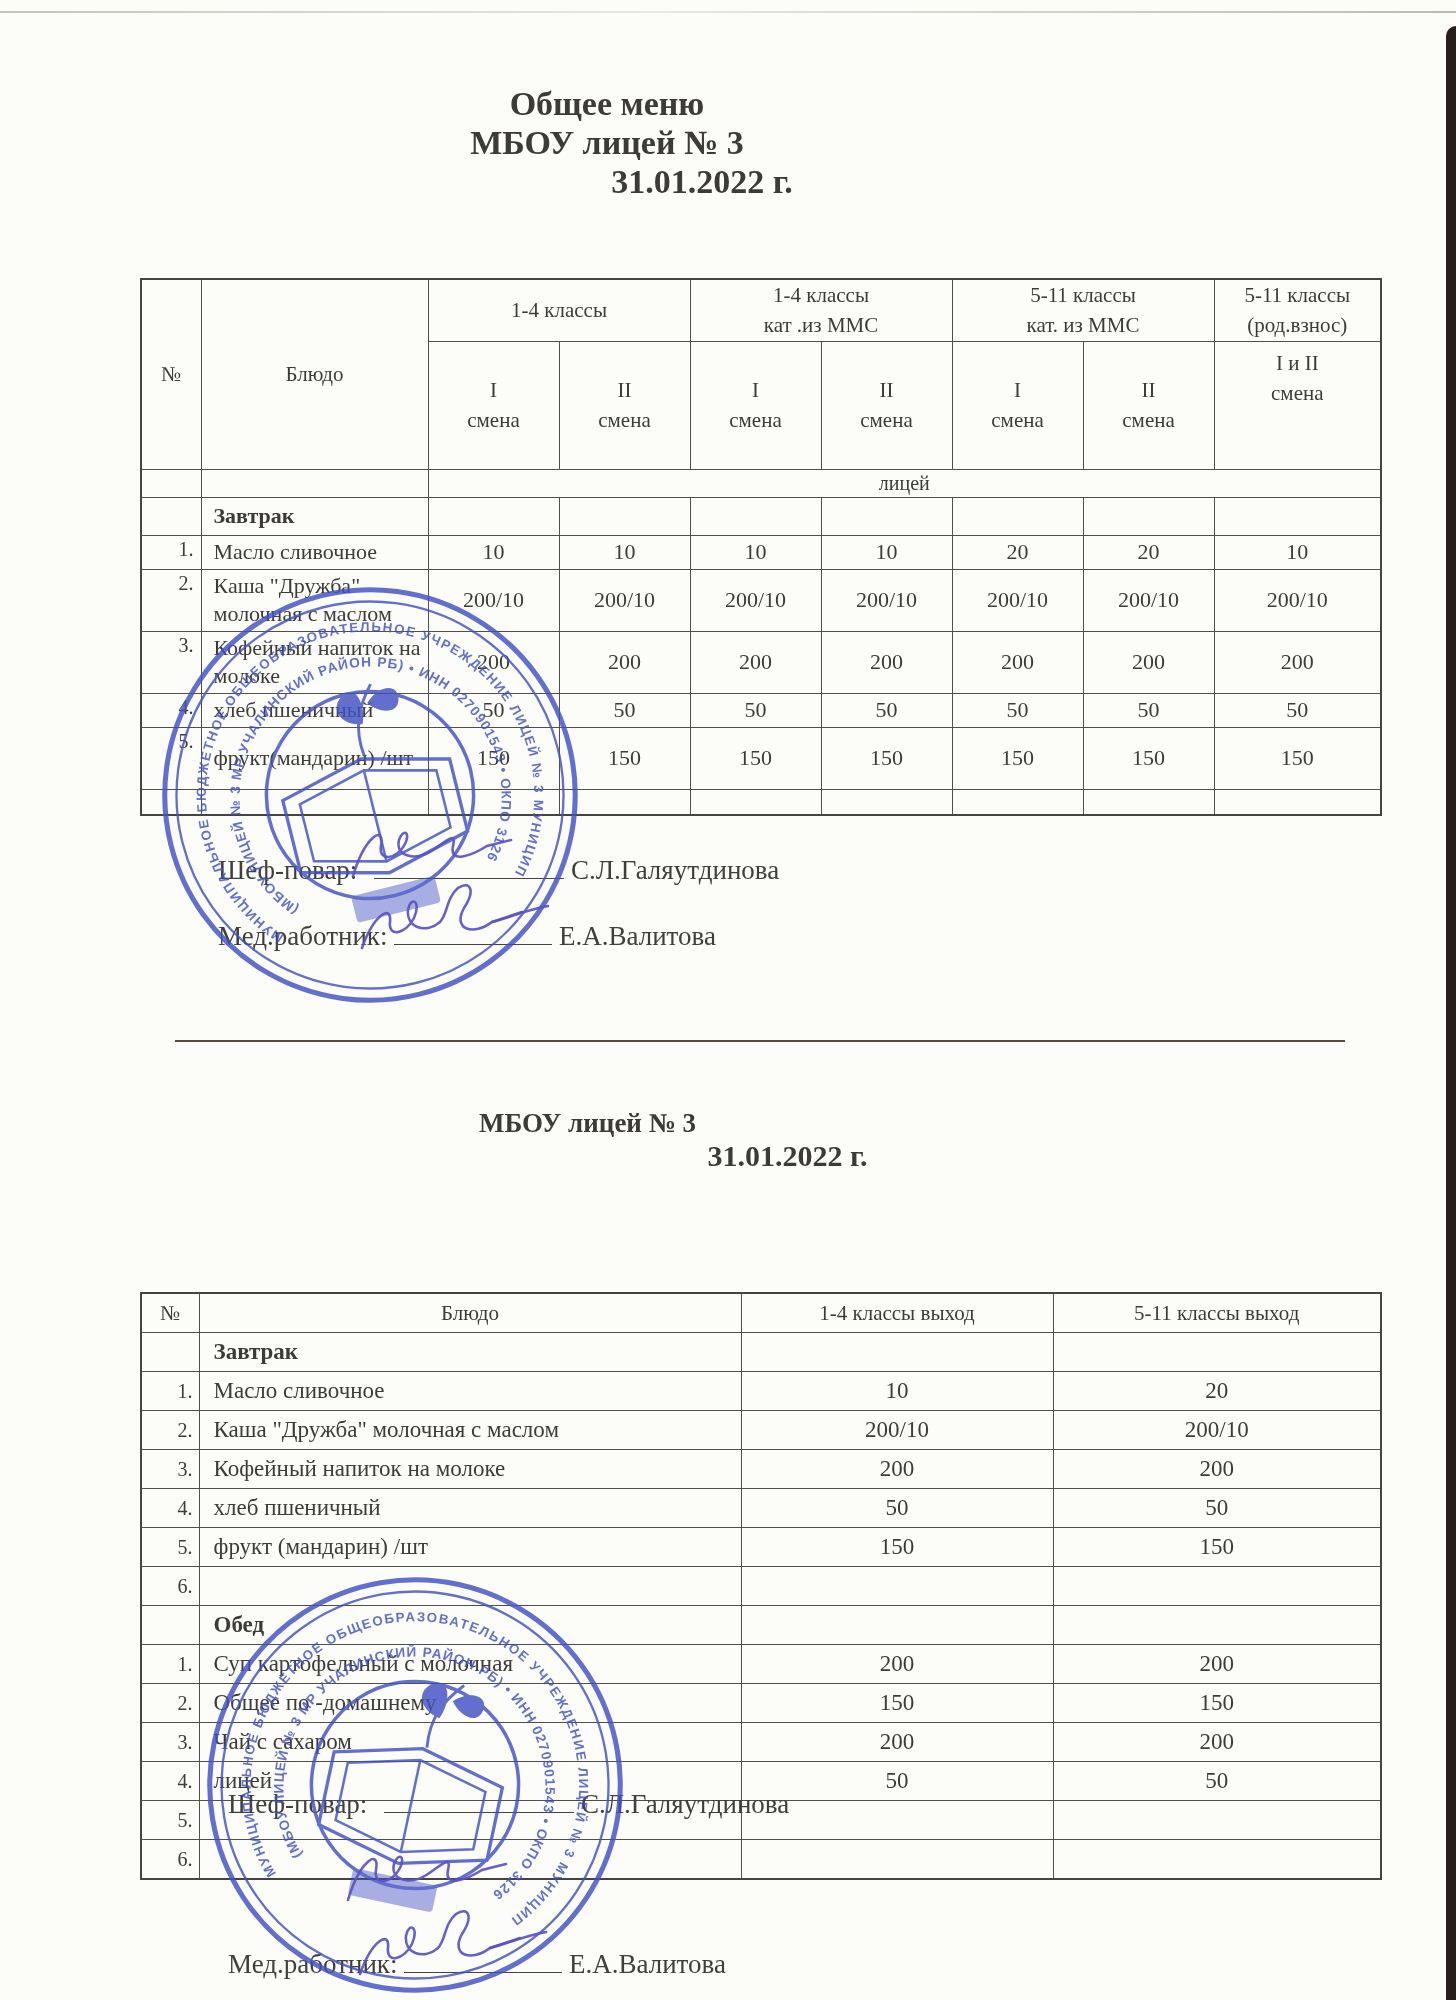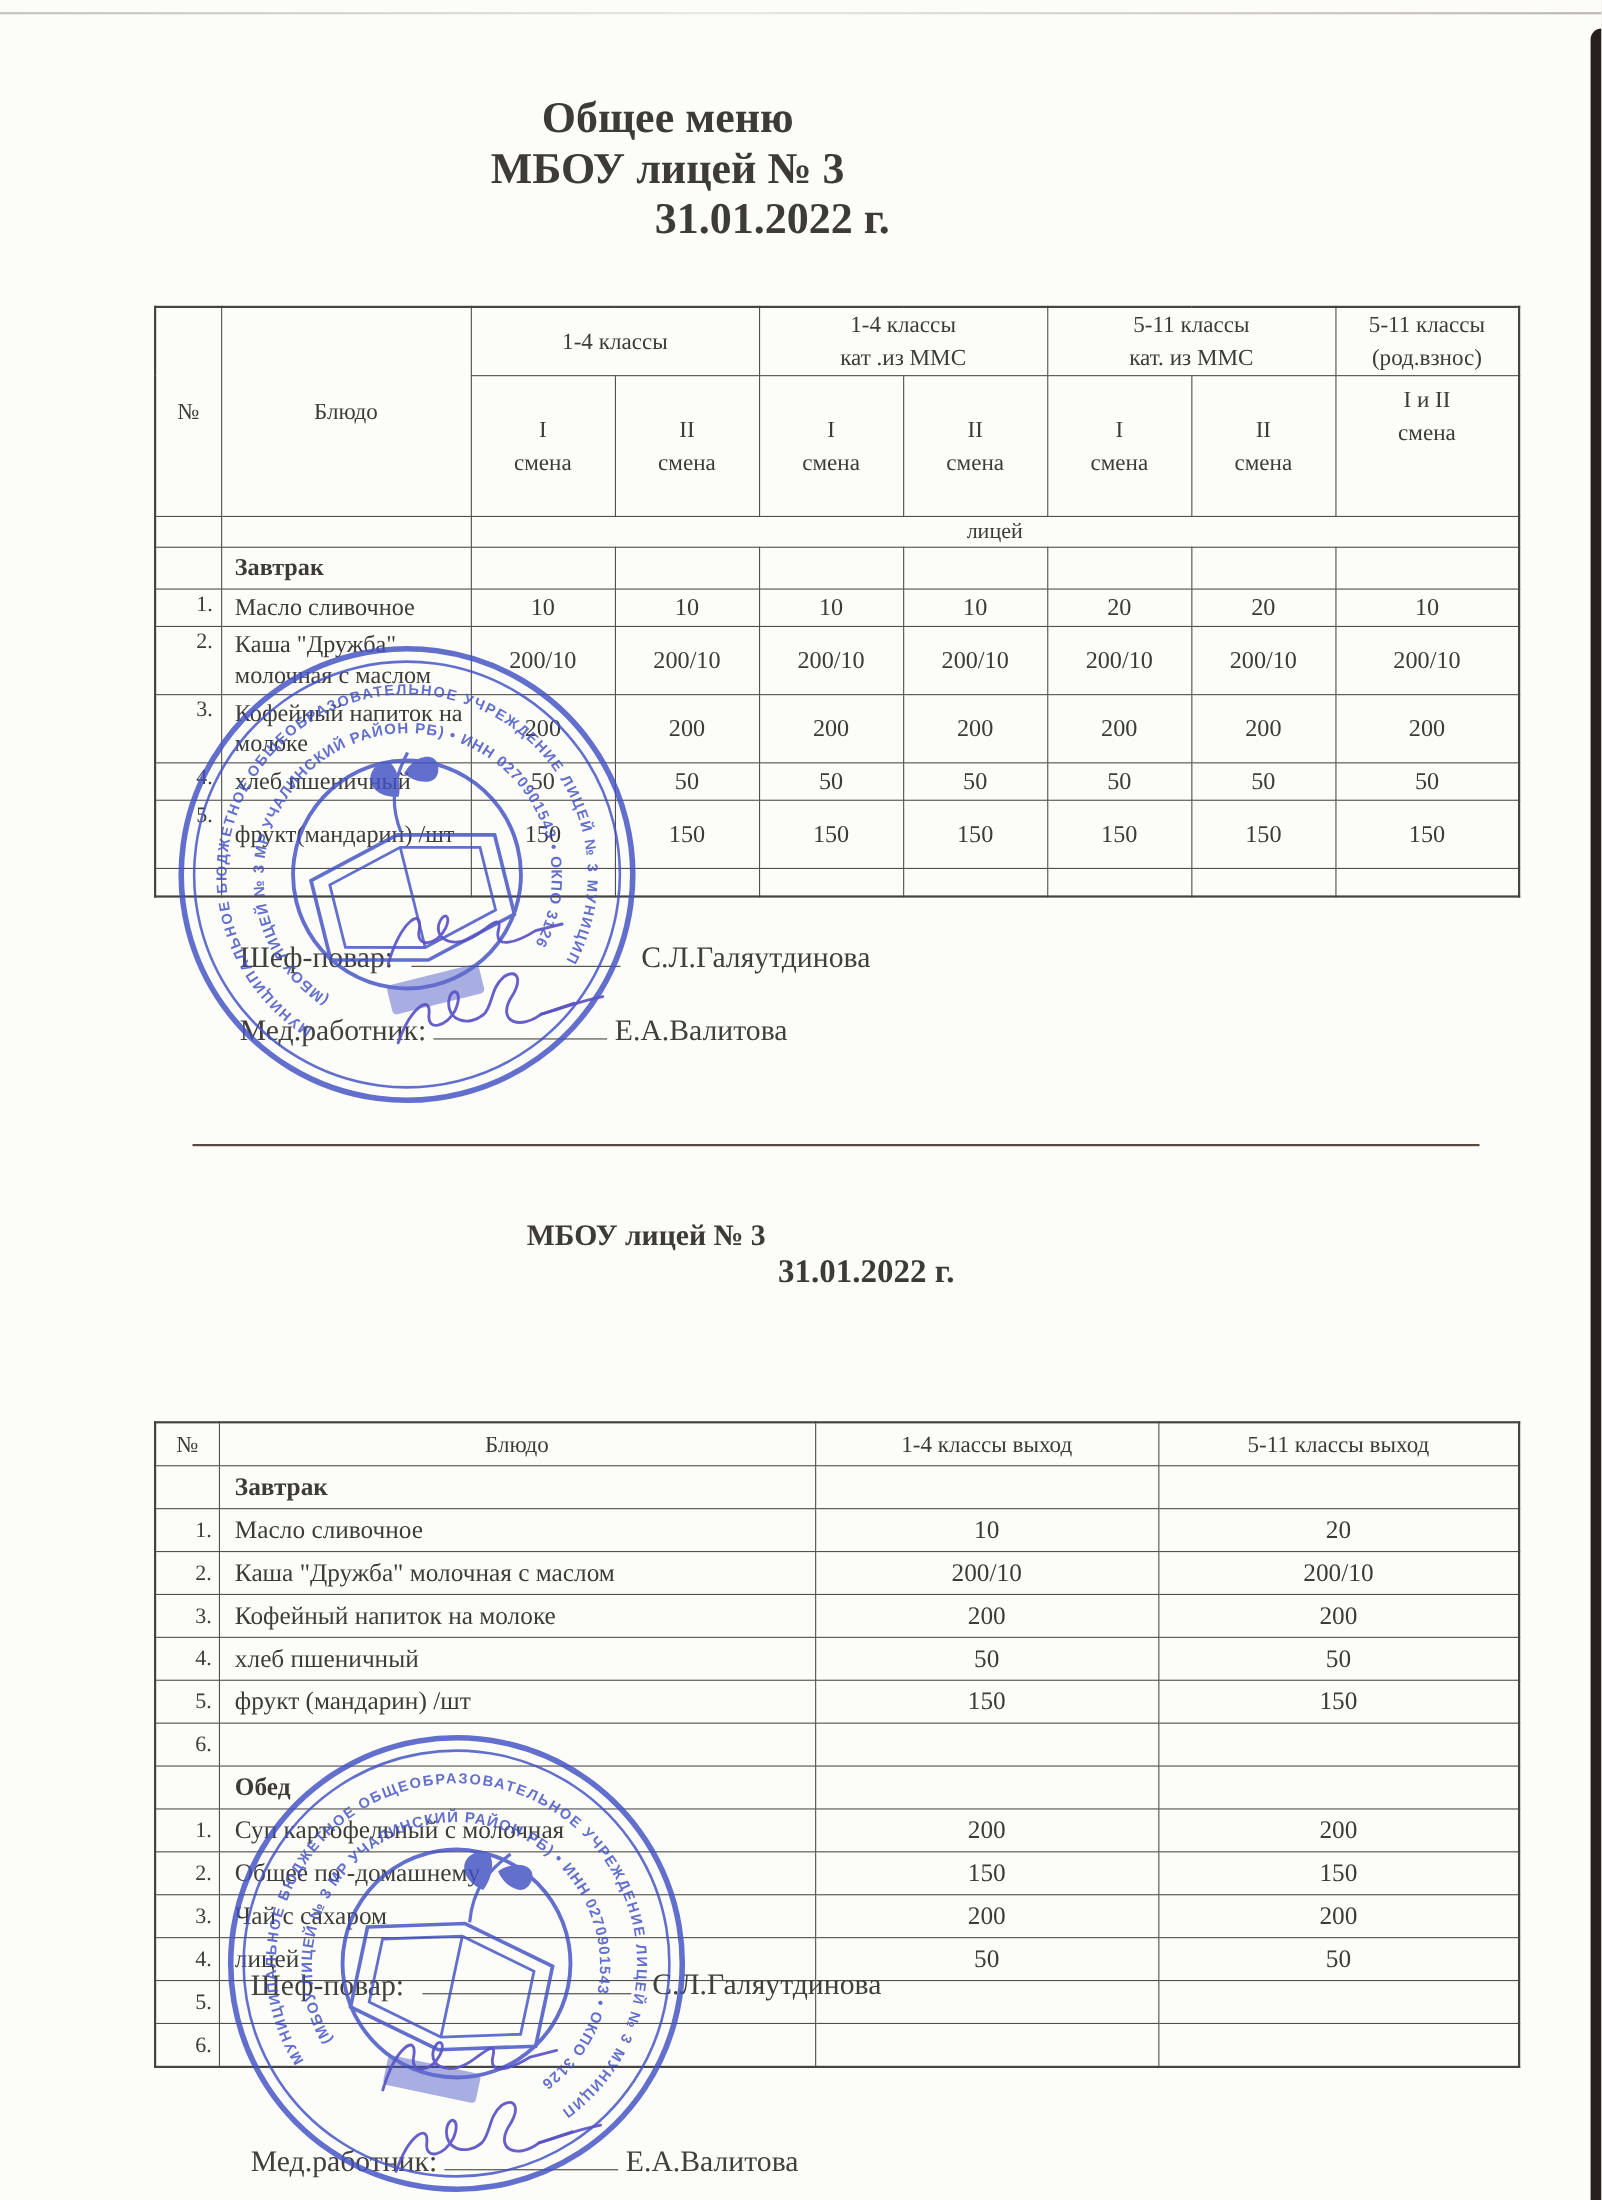--- a/index.html
+++ b/index.html
@@ -9,21 +9,21 @@
     font-family:"Liberation Serif","DejaVu Serif",serif;
     color:#3c3b38;
   }
   
   .scan-top-line{position:absolute;left:0;top:11px;width:100%;height:2px;
     background:linear-gradient(90deg,#c6c3bd,#e9e7e2 45%,#bdb9b2);}
   .scan-right-strip{position:absolute;right:0;top:26px;bottom:0;width:10px;
     background:#261f1b;border-top-left-radius:16px;}
   
   .title-block{position:absolute;font-weight:bold;}
-  .tb1{left:0;top:84px;width:1214px;text-align:center;font-size:40px;line-height:1.15;}
+  .tb1{left:0;top:84px;width:1214px;text-align:center;font-size:34px;line-height:1.15;}
   .tb1 .date-line{transform:translateX(95px);}
   .tb2{left:0;top:1108px;width:1175px;text-align:center;font-size:31px;line-height:1.15;}
   .tb2 .school-line{font-size:27px;}
   .tb2 .date-line{transform:translateX(200px);font-size:30px;}
   
   table.menu-table{border-collapse:collapse;table-layout:fixed;position:absolute;
     background:transparent;z-index:1;}
   table.menu-table td{border:1.6px solid #514f4b;vertical-align:middle;text-align:center;
     padding:0 4px;overflow:hidden;}
   table.menu-table{border:2.6px solid #454440;}
@@ -41,21 +41,21 @@
   .t1 .r-empty{height:26px;}
   .t2{left:140px;top:1292px;width:1240px;font-size:23px;}
   .t2 td{height:38px;}
   .t2 .h-cell{font-size:21px;}
   .t2 .no-cell{text-align:right;padding-right:6px;font-size:20px;}
   .t2 .dish-cell{text-align:left;padding-left:14px;}
   .bold{font-weight:bold;}
   
   .sig-row{position:absolute;font-size:27px;color:#403f3c;z-index:2;white-space:nowrap;}
   .sig-line{display:inline-block;border-bottom:1.7px solid #45443f;height:1.05em;vertical-align:baseline;}
-  .sig-name{margin-left:12px;}
+  .sig-name{}
   
   .section-divider{position:absolute;left:175px;top:1040px;width:1170px;height:2.4px;
     background:#56493f;z-index:1;}
   
   .stamp{position:absolute;z-index:5;opacity:.82;pointer-events:none;}
   .ink{stroke:#4251c4;fill:none;}
   .ink-fill{fill:#4251c4;stroke:none;}
   .stamp text{fill:#4251c4;font-family:"Liberation Sans","DejaVu Sans",sans-serif;font-weight:bold;}
   .squiggle{position:absolute;z-index:6;pointer-events:none;}
   .squig{fill:none;stroke:#5a52c6;stroke-width:2.6;stroke-linecap:round;opacity:.92;}

